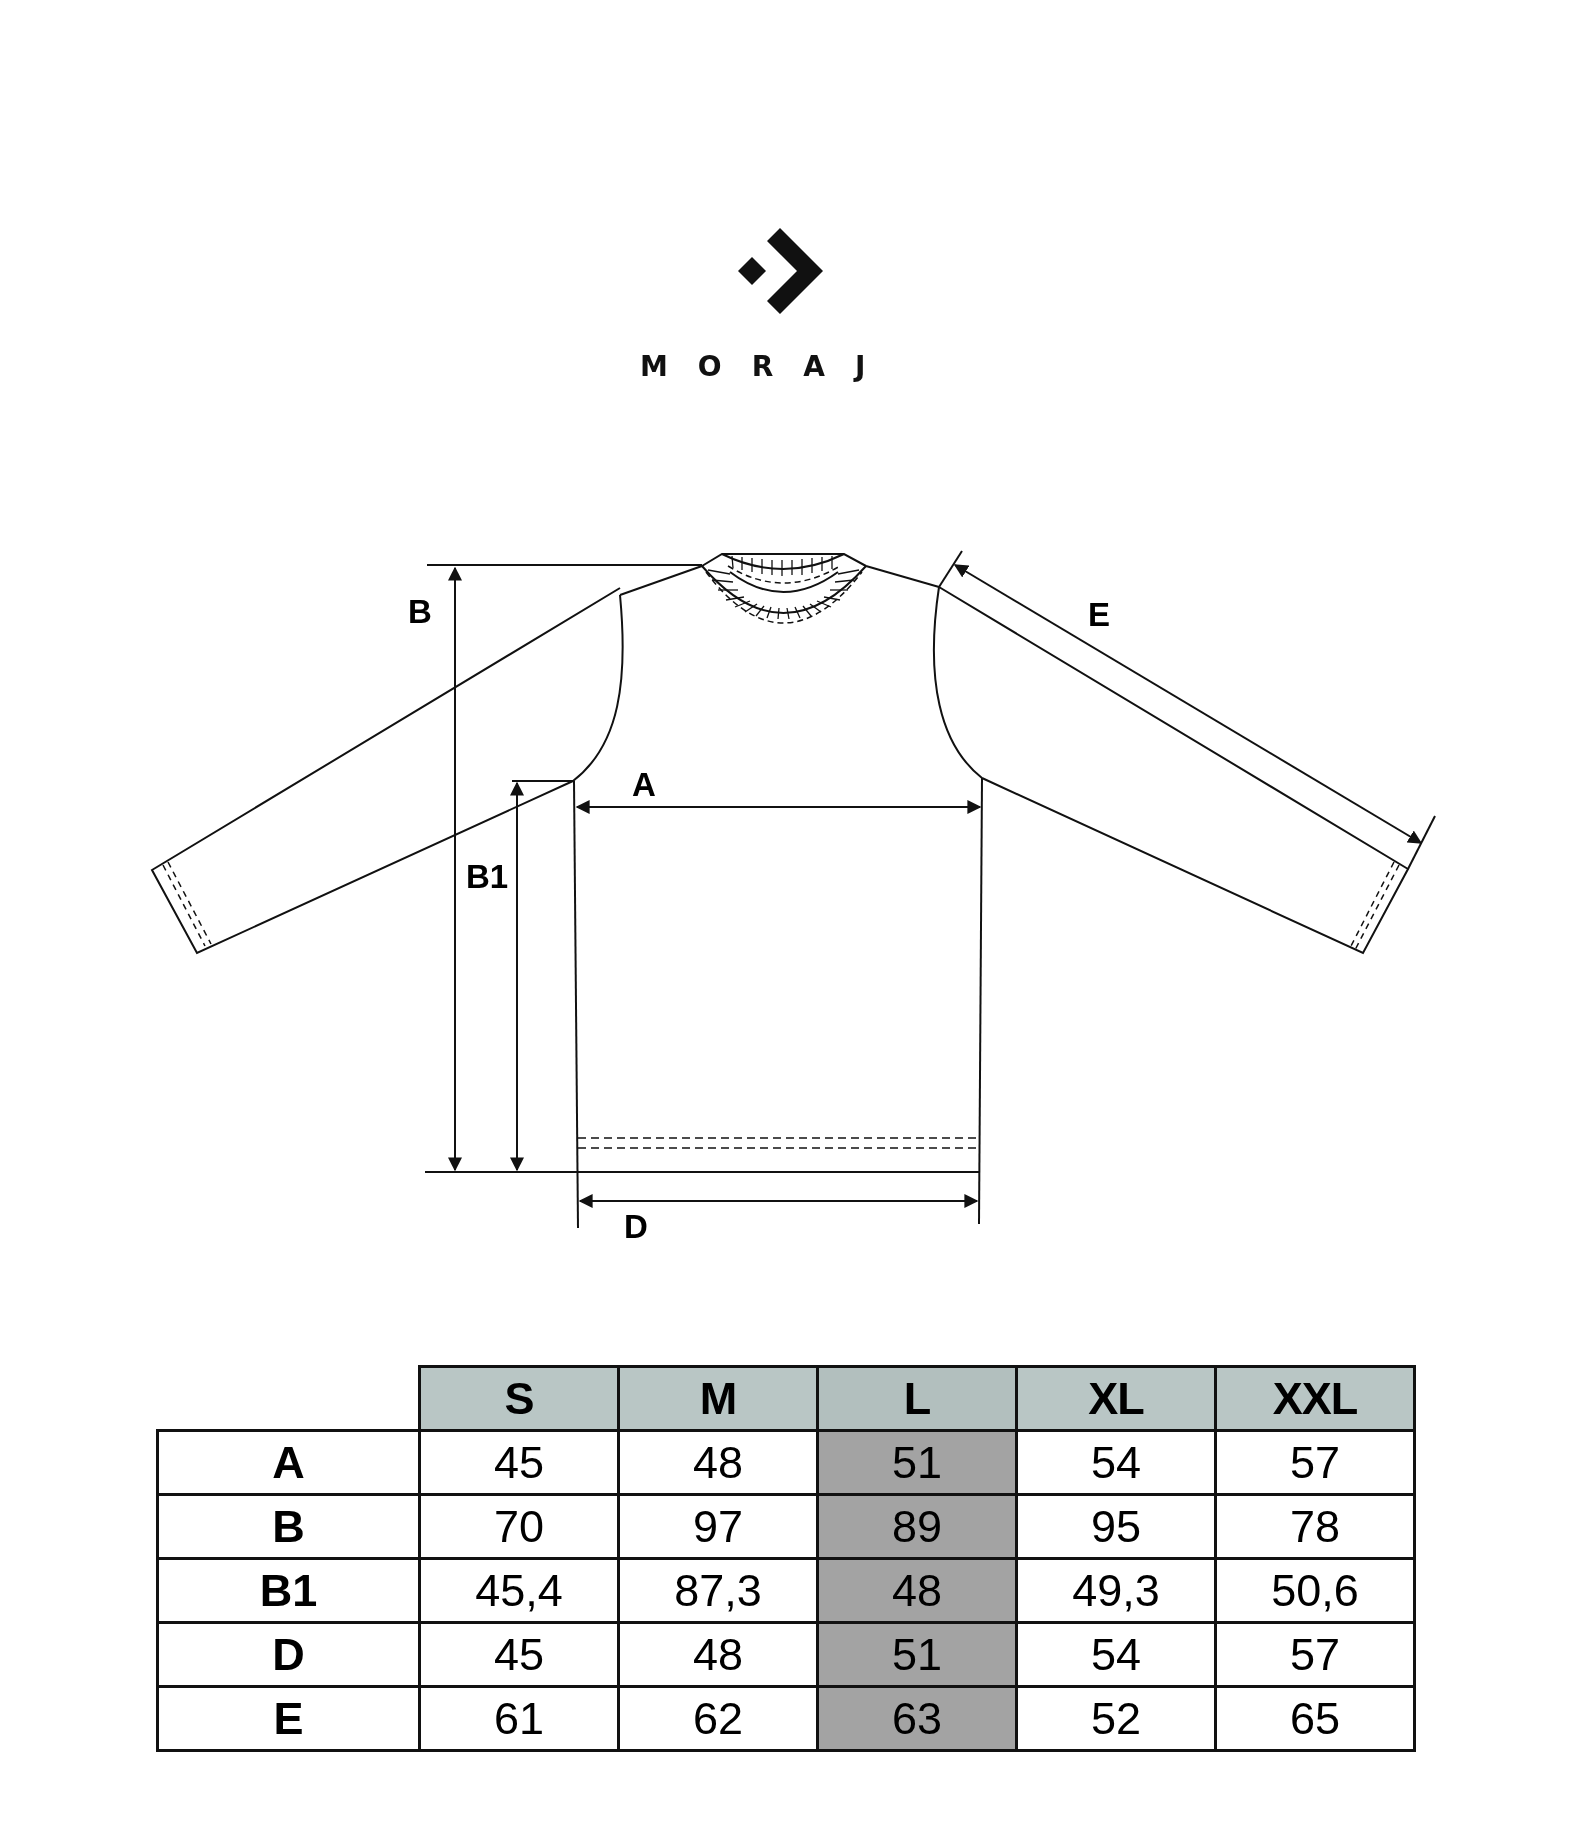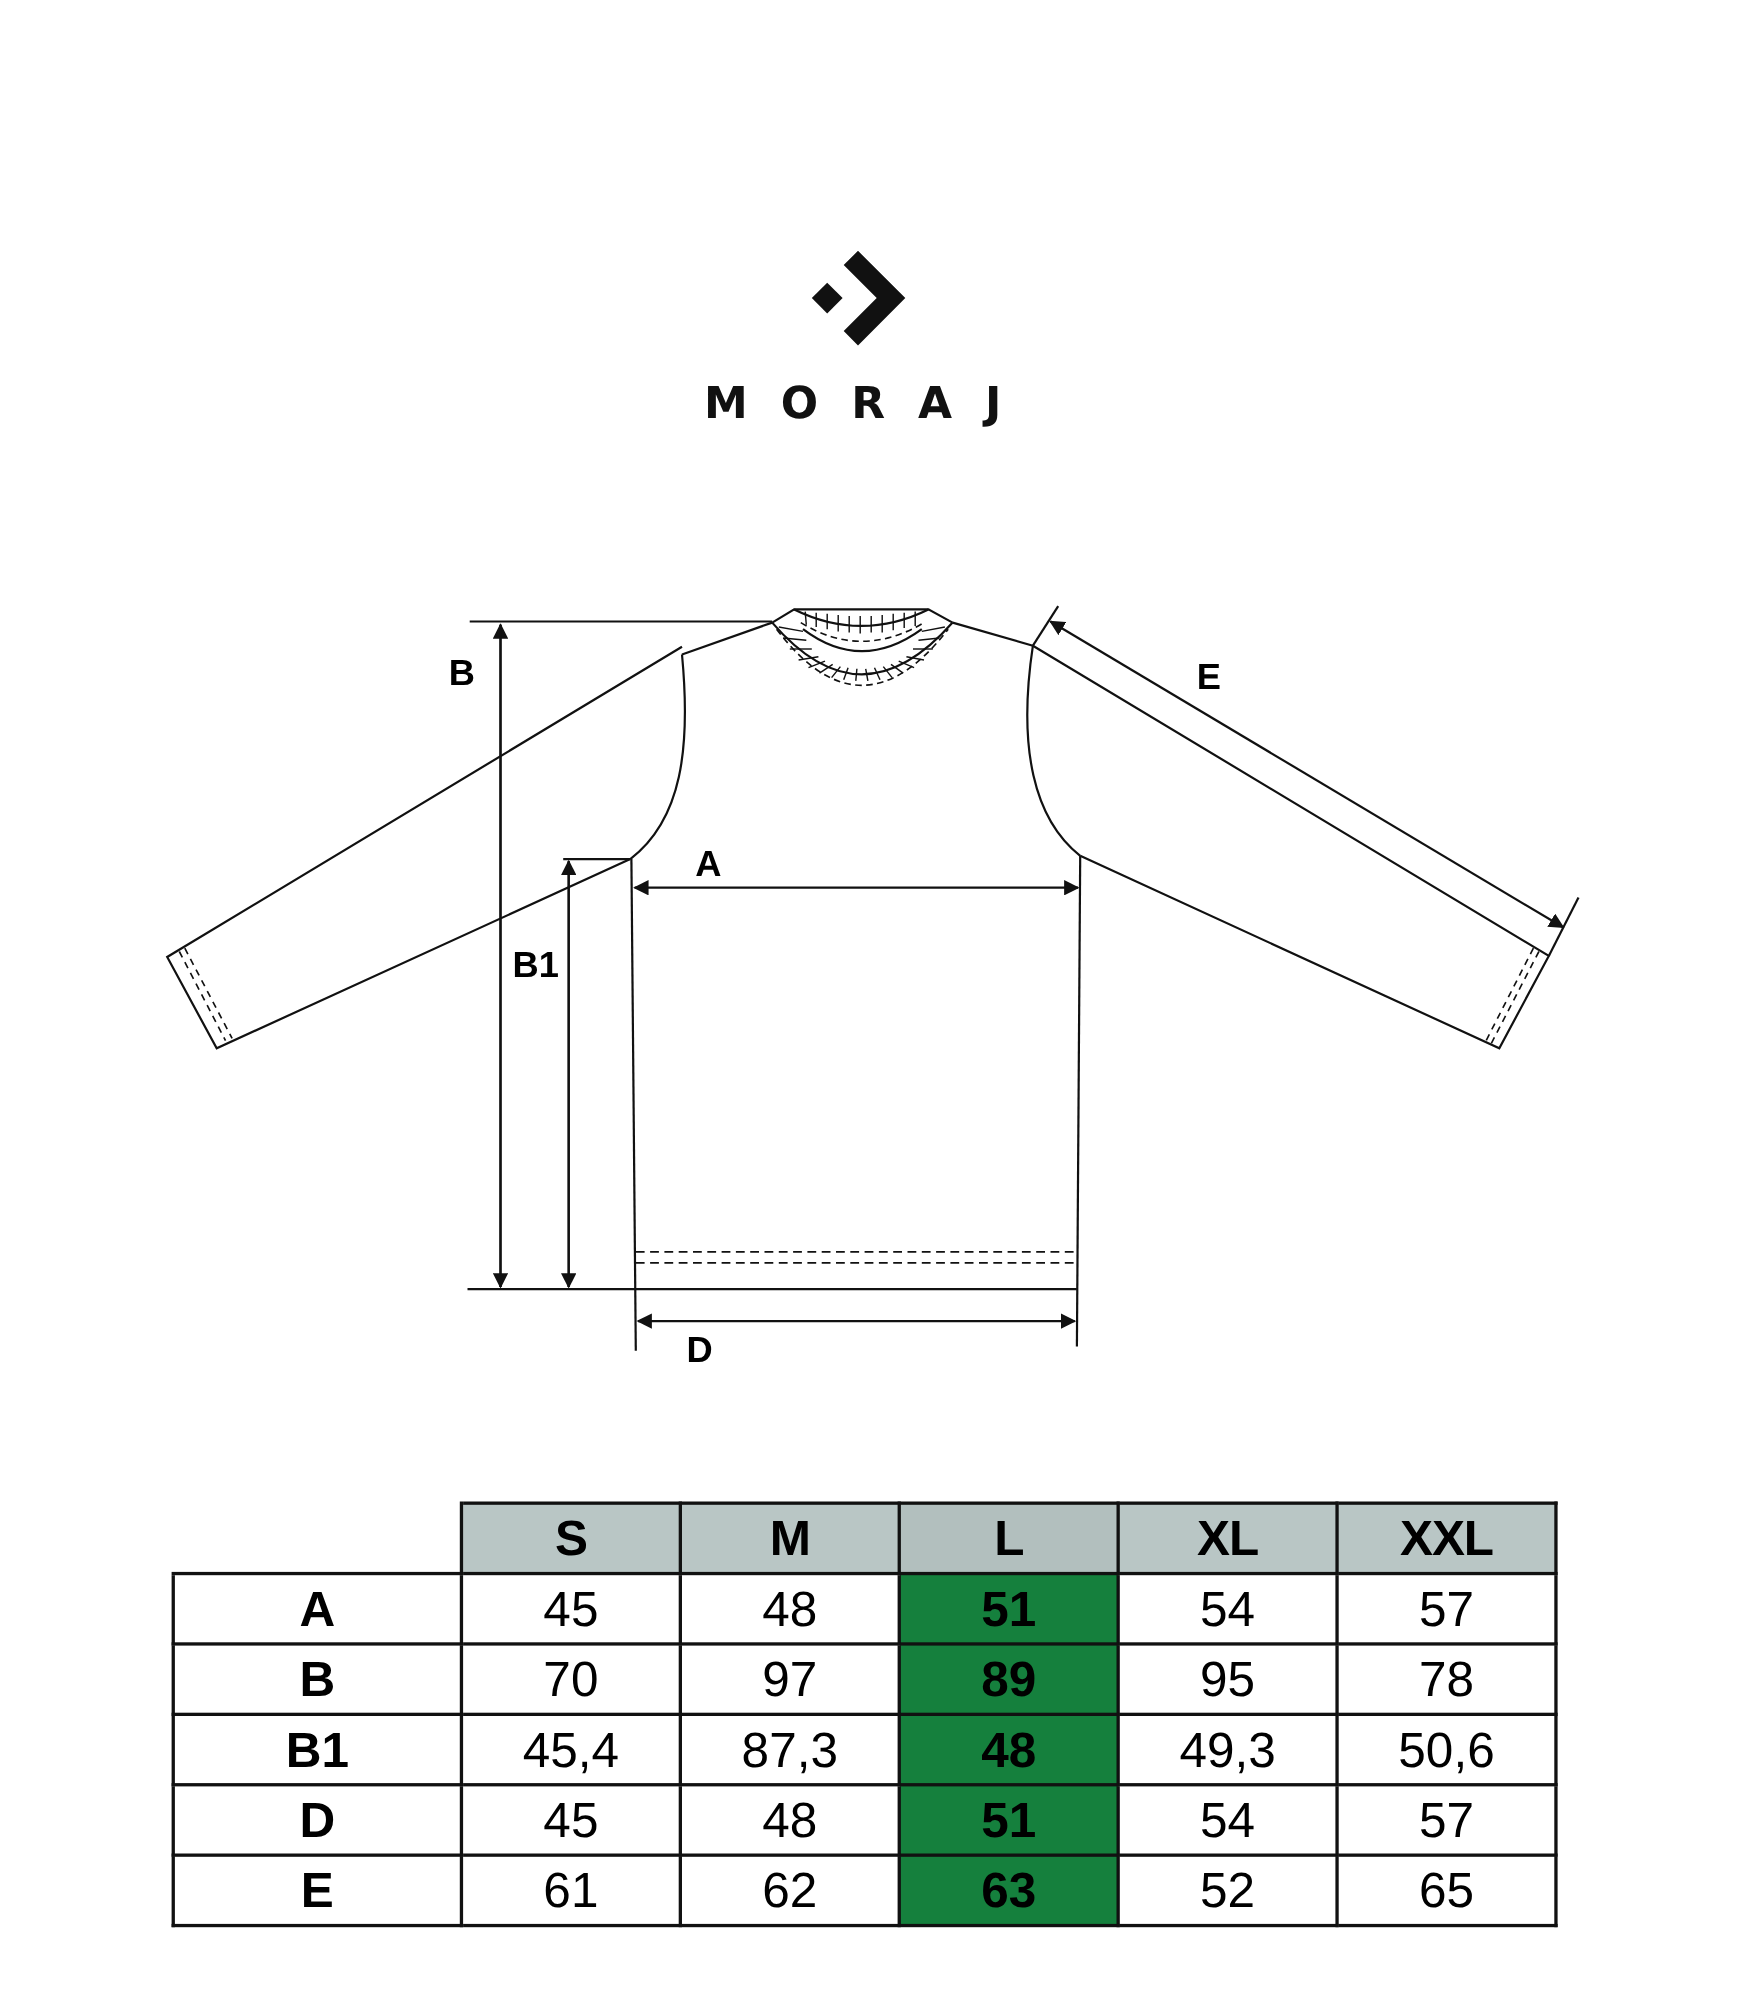--- a/index.html
+++ b/index.html
@@ -1,27 +1,27 @@
 <!DOCTYPE html>
 <html><head>
 <meta charset="utf-8">
 <style>
   html, body { margin: 0; padding: 0; background: #ffffff; }
   body { width: 1588px; height: 1828px; position: relative; overflow: hidden; font-family: "Liberation Sans", sans-serif; }
   .logo-mark { position: absolute; left: 730px; top: 222px; width: 100px; height: 100px; }
-  .brand-name { position: absolute; left: 640px; top: 346px; width: 290px; height: 42px; font-family: "DejaVu Sans", sans-serif; font-weight: bold; font-size: 40px; letter-spacing: 30px; color: #111; line-height: 42px; white-space: nowrap; }
+  .brand-name { position: absolute; left: 640px; top: 346px; width: 290px; height: 42px; font-family: "DejaVu Sans", sans-serif; font-weight: bold; font-size: 28px; letter-spacing: 30px; color: #111; line-height: 42px; white-space: nowrap; }
   .diagram { position: absolute; left: 0; top: 0; width: 1588px; height: 1300px; }
   .dim-label { position: absolute; font-family: "Liberation Sans", sans-serif; font-weight: bold; font-size: 33px; color: #000; line-height: 1; }
   .size-table { position: absolute; left: 156px; top: 1365px; border-collapse: collapse; table-layout: fixed; }
   .size-table td { height: 61px; padding: 0; text-align: center; vertical-align: middle; font-family: "Liberation Sans", sans-serif; font-size: 45px; color: #000; border: 3px solid #111; line-height: 1; }
   .size-table td.corner { border: none; border-right: 3px solid #111; border-bottom: 3px solid #111; background: #fff; }
   .size-table td.hdr { background: #b9c6c5; font-weight: bold; letter-spacing: -1px; }
   .size-table td.hdr.hl { background: #b2bfbe; }
   .size-table td.row-label { font-weight: bold; }
-  .size-table td.hl-cell { background: #15803d; font-weight: bold; }
+  .size-table td.hl-cell { background: #a3a3a3; font-weight: normal; }
   col.label-col { width: 262px; }
   col.size-col { width: 199px; }
 </style>
 </head>
 <body>
 
 <svg class="logo-mark" viewBox="730 222 100 100">
   <polygon points="752,257 766,271 752,285 738,271" fill="#111"></polygon>
   <polygon points="780,228 823,271 780,314 767,301 797,271 767,241" fill="#111"></polygon>
 </svg>

